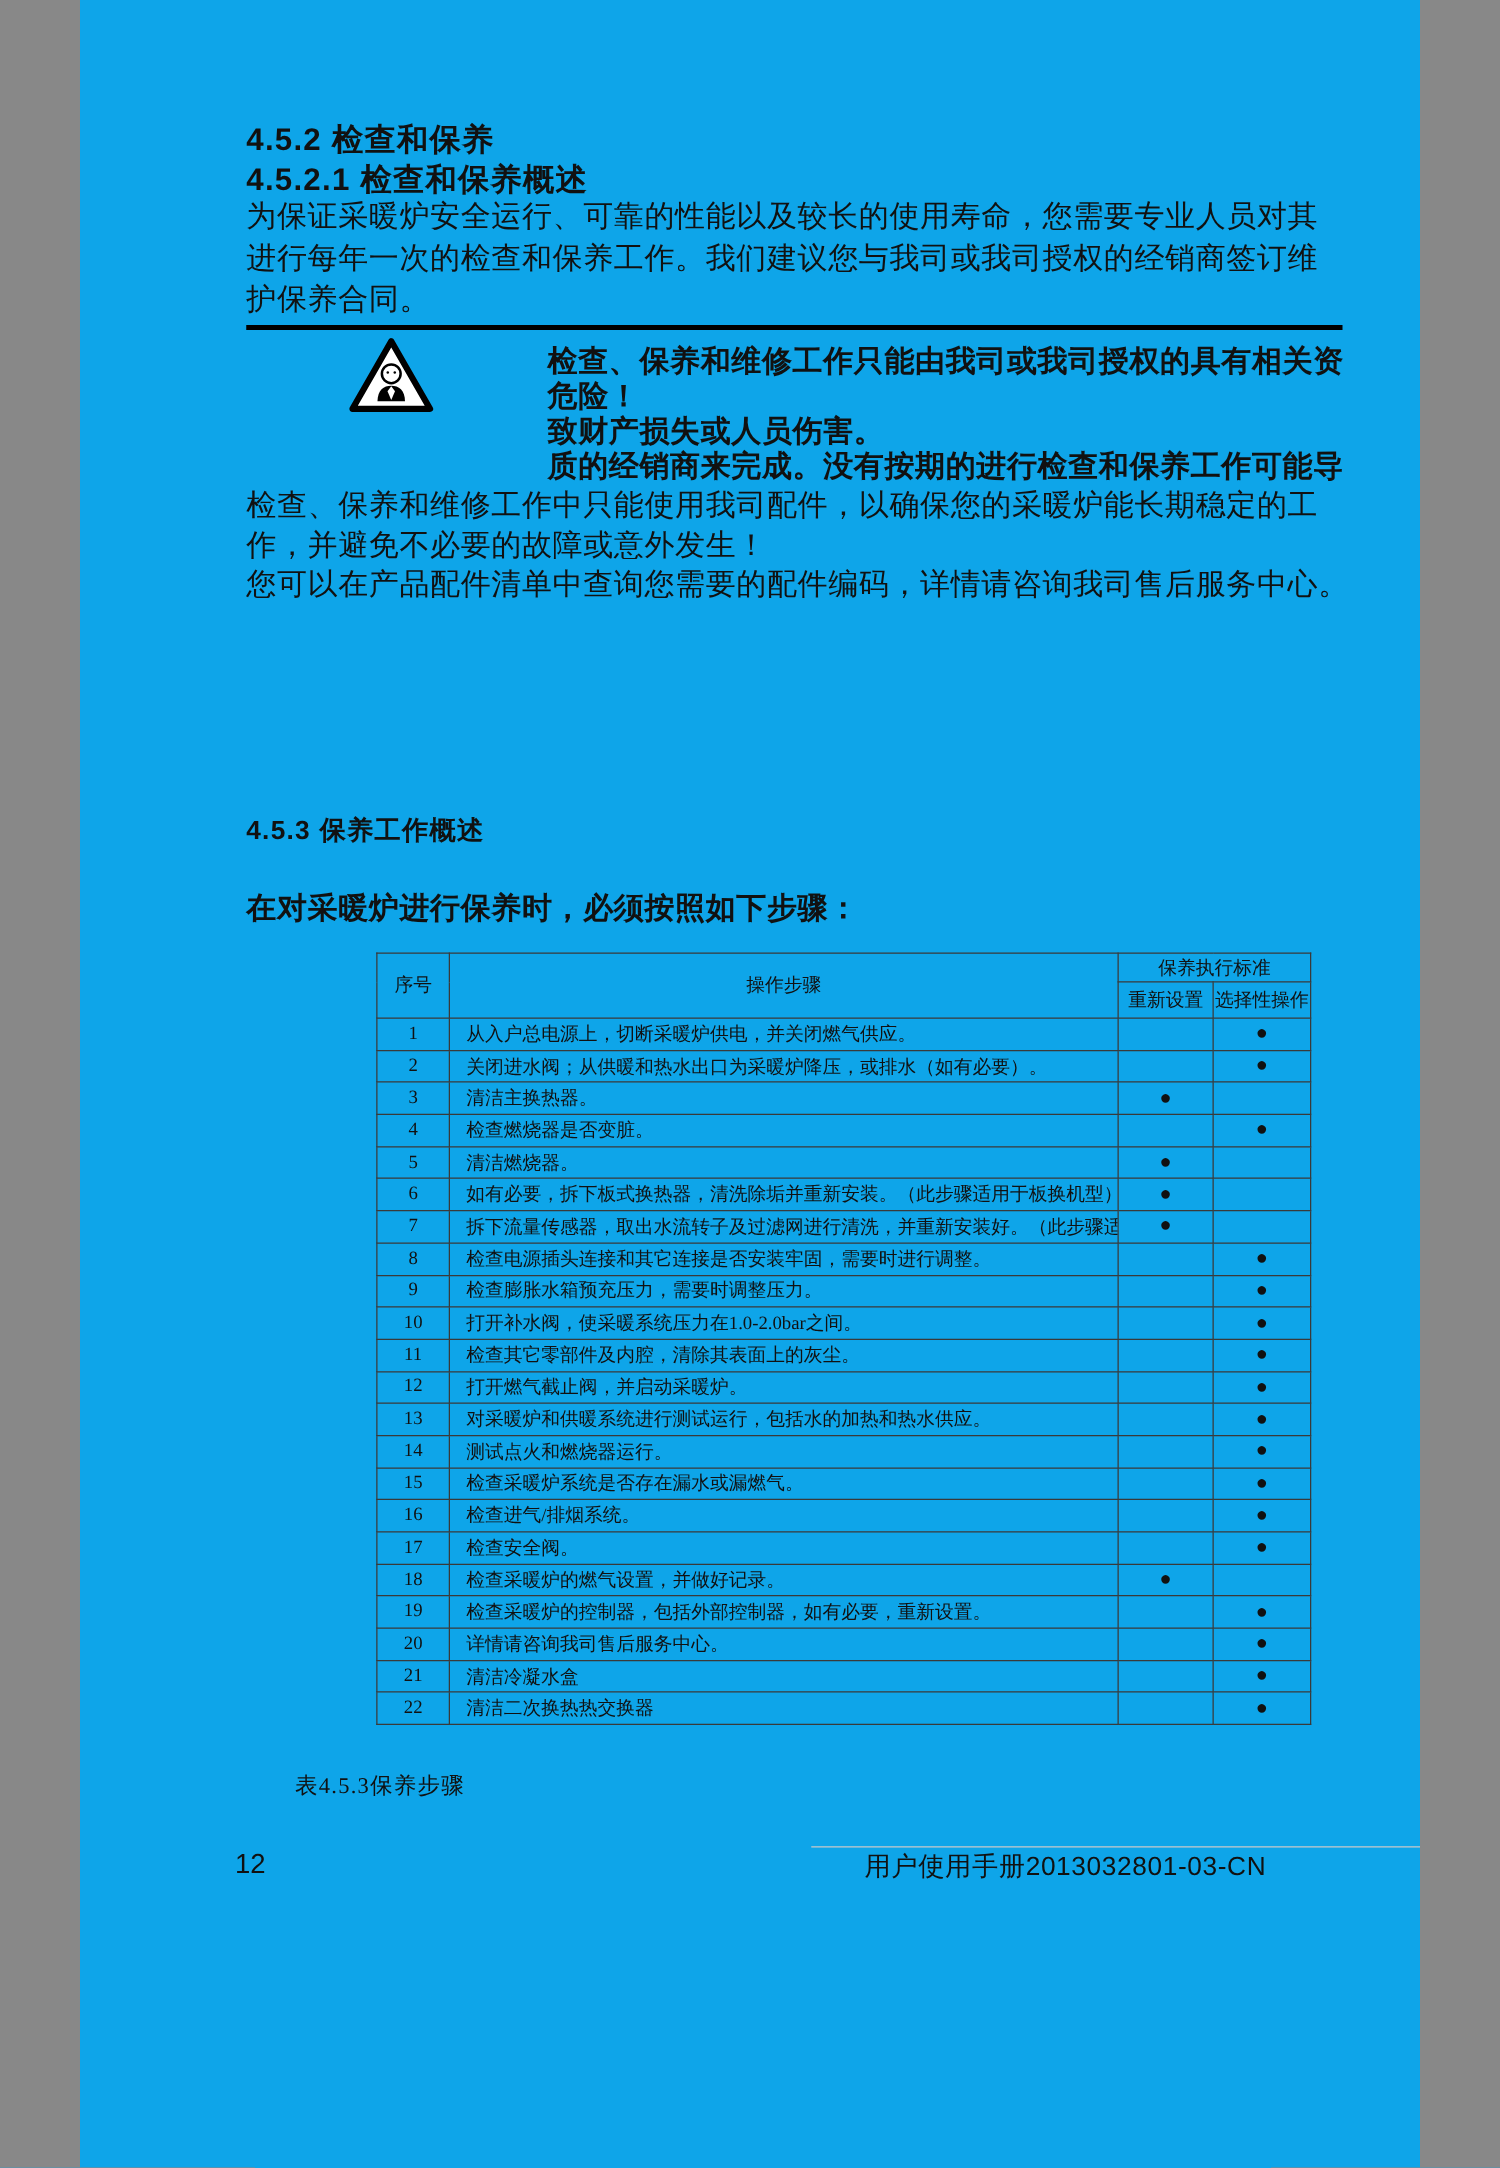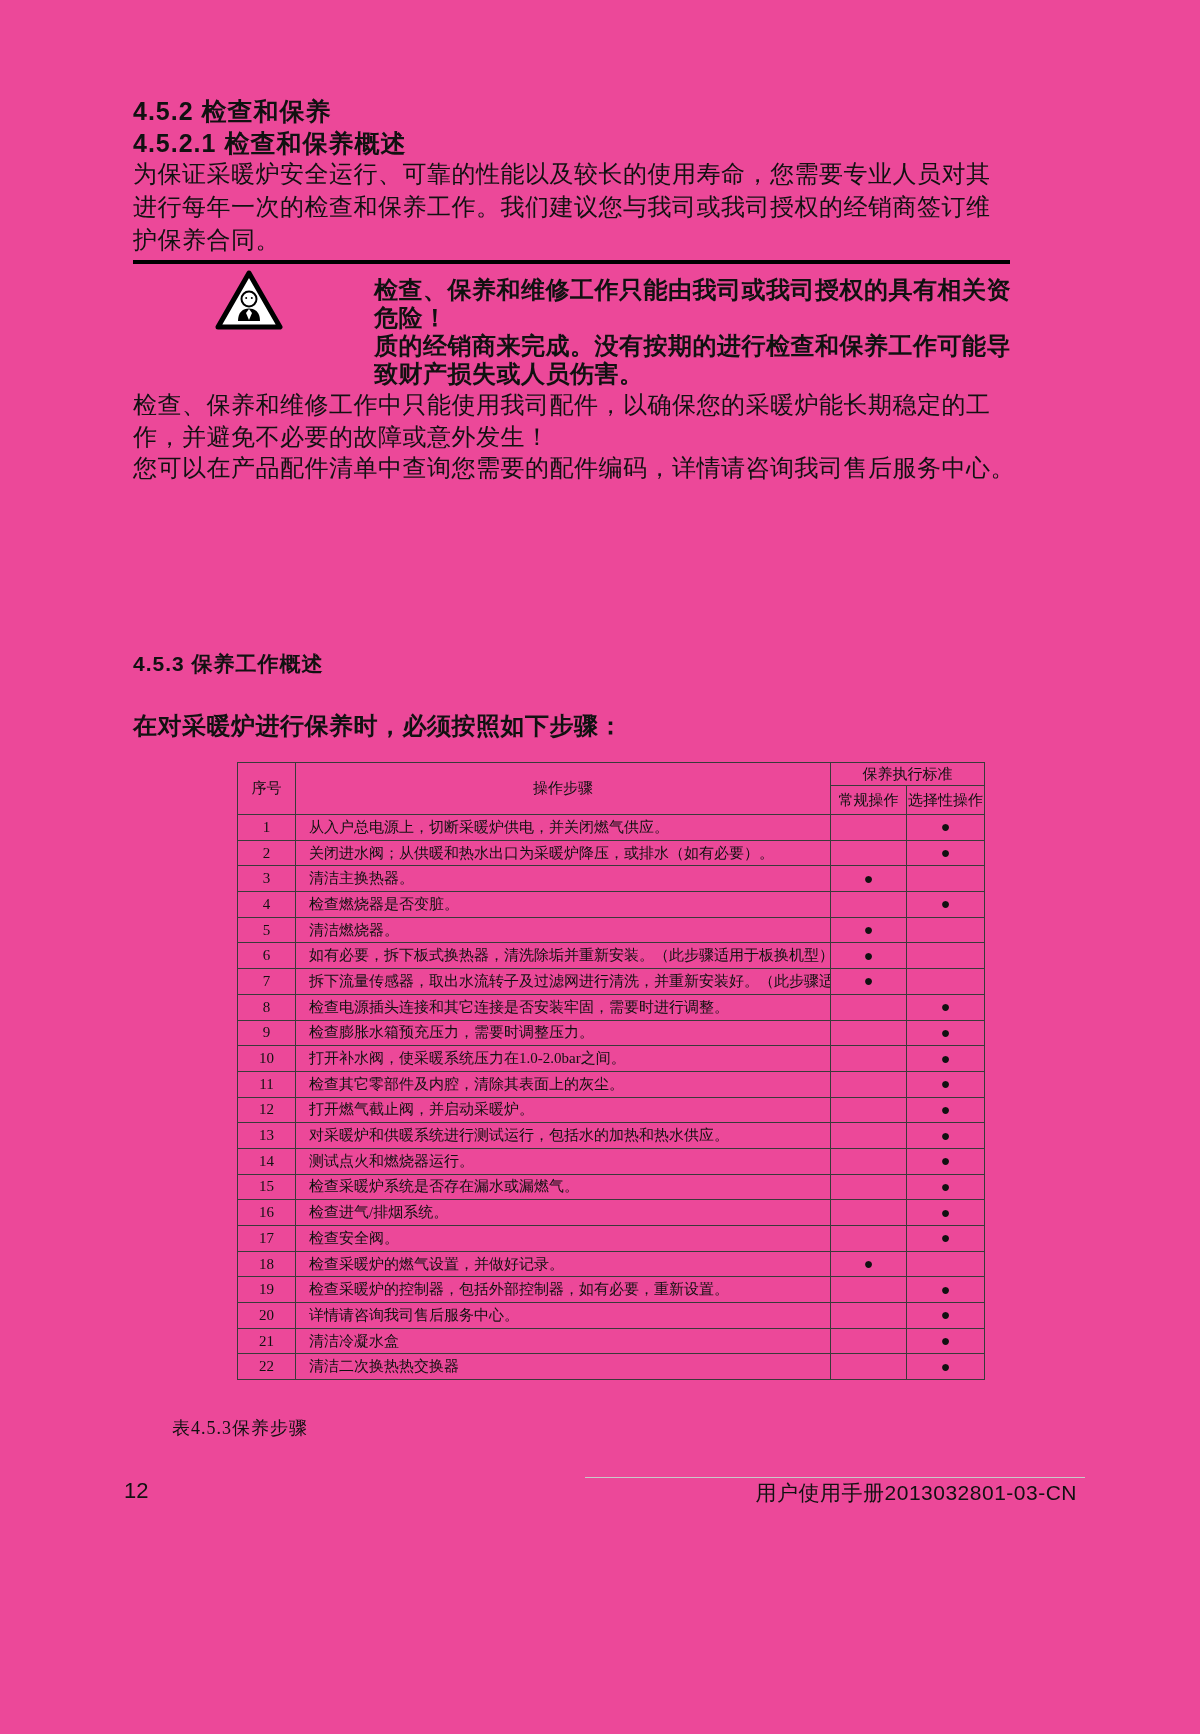--- a/index.html
+++ b/index.html
@@ -1,19 +1,19 @@
 <!DOCTYPE html>
 <html><head>
 <meta charset="utf-8">
 <style>
   html,body{margin:0;padding:0;background:#888;}
   #page{
     position:relative;
-    width:1200px;height:1734px;
-    background:#ec4899;
+    width:1072px;height:1734px;
+    background:#0ea5e9;
     margin:0 auto;
     overflow:hidden;
     color:#111111;
   }
   .abs{position:absolute;}
   .hei{font-family:"Liberation Sans",sans-serif;font-weight:bold;}
   .kai{font-family:"Liberation Serif",serif;}
   .h1{left:133px;top:95px;font-size:25px;letter-spacing:1px;}
   .h2{left:133px;top:127px;font-size:25px;letter-spacing:1px;}
   .p1{left:133px;top:158px;font-size:24px;line-height:33px;letter-spacing:0.5px;}
@@ -66,22 +66,22 @@
       <circle cx="33.2" cy="30" r="1" fill="#000000"></circle>
       <circle cx="38.8" cy="30" r="1" fill="#000000"></circle>
       <path d="M25 53 C25 44 30 40.5 36 40.5 C42 40.5 47 44 47 53 Z" fill="#000000"></path>
       <path d="M36 41 L33 45 L36 52 L39 45 Z" fill="#ffffff"></path>
     </svg>
   </div>
 
   <div class="abs hei warn">
     <div>检查、保养和维修工作只能由我司或我司授权的具有相关资</div>
     <div>危险！</div>
+    <div>致财产损失或人员伤害。</div>
     <div>质的经销商来完成。没有按期的进行检查和保养工作可能导</div>
-    <div>致财产损失或人员伤害。</div>
   </div>
 
   <div class="abs kai p2">
     <div>检查、保养和维修工作中只能使用我司配件，以确保您的采暖炉能长期稳定的工</div>
     <div>作，并避免不必要的故障或意外发生！</div>
     <div>您可以在产品配件清单中查询您需要的配件编码，详情请咨询我司售后服务中心。</div>
   </div>
 
   <div class="abs hei h3">4.5.3 保养工作概述</div>
   <div class="abs kai intro">在对采暖炉进行保养时，必须按照如下步骤：</div>
@@ -94,21 +94,21 @@
           <col style="width:76px">
           <col style="width:78px">
       </colgroup>
       <thead>
         <tr class="hr1">
           <td rowspan="2">序号</td>
           <td rowspan="2">操作步骤</td>
           <td colspan="2">保养执行标准</td>
         </tr>
         <tr class="hr2">
-          <td>常规操作</td>
+          <td>重新设置</td>
           <td>选择性操作</td>
         </tr>
       </thead>
       <tbody>
           <tr>
             <td class="col-seq">1</td>
             <td class="col-step">从入户总电源上，切断采暖炉供电，并关闭燃气供应。</td>
             <td class="col-dot"></td>
             <td class="col-dot">●</td>
           </tr>

